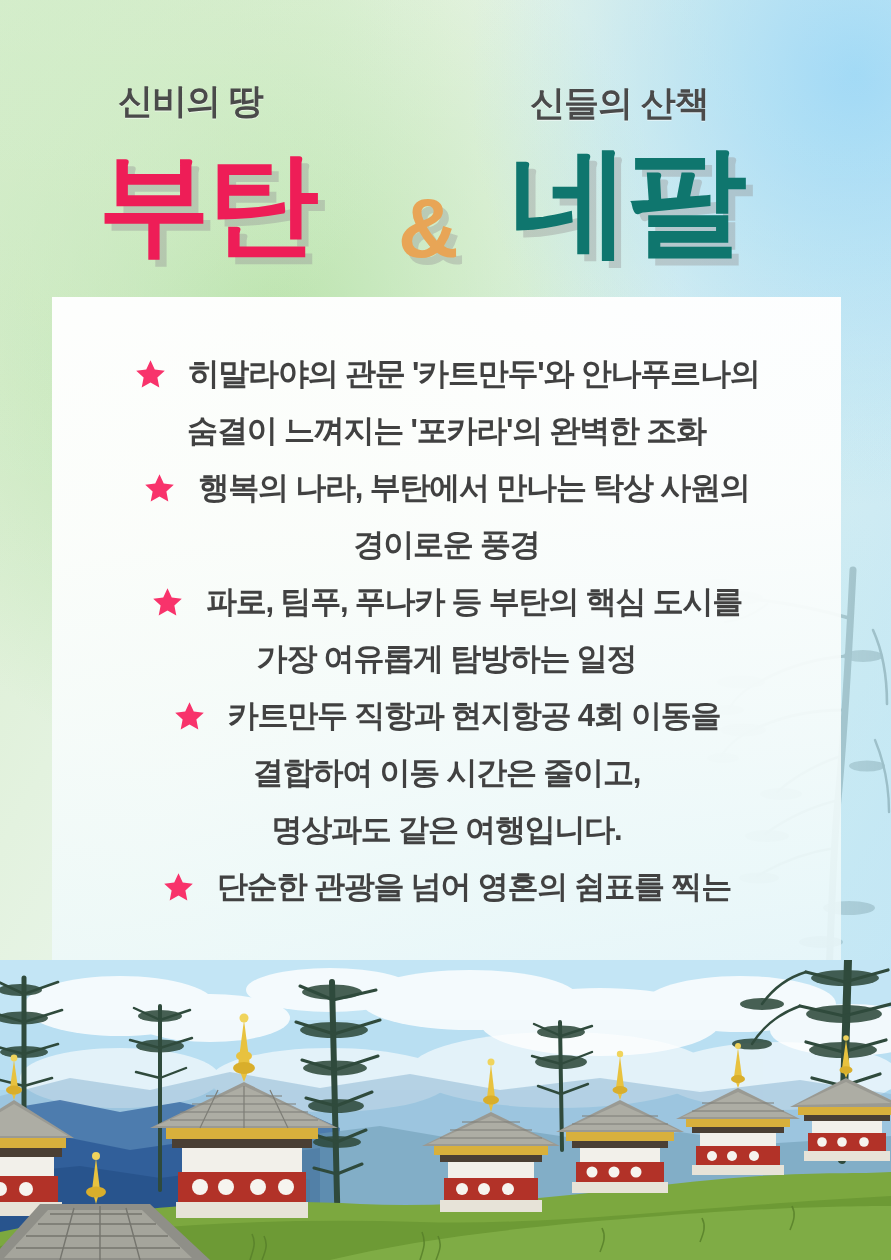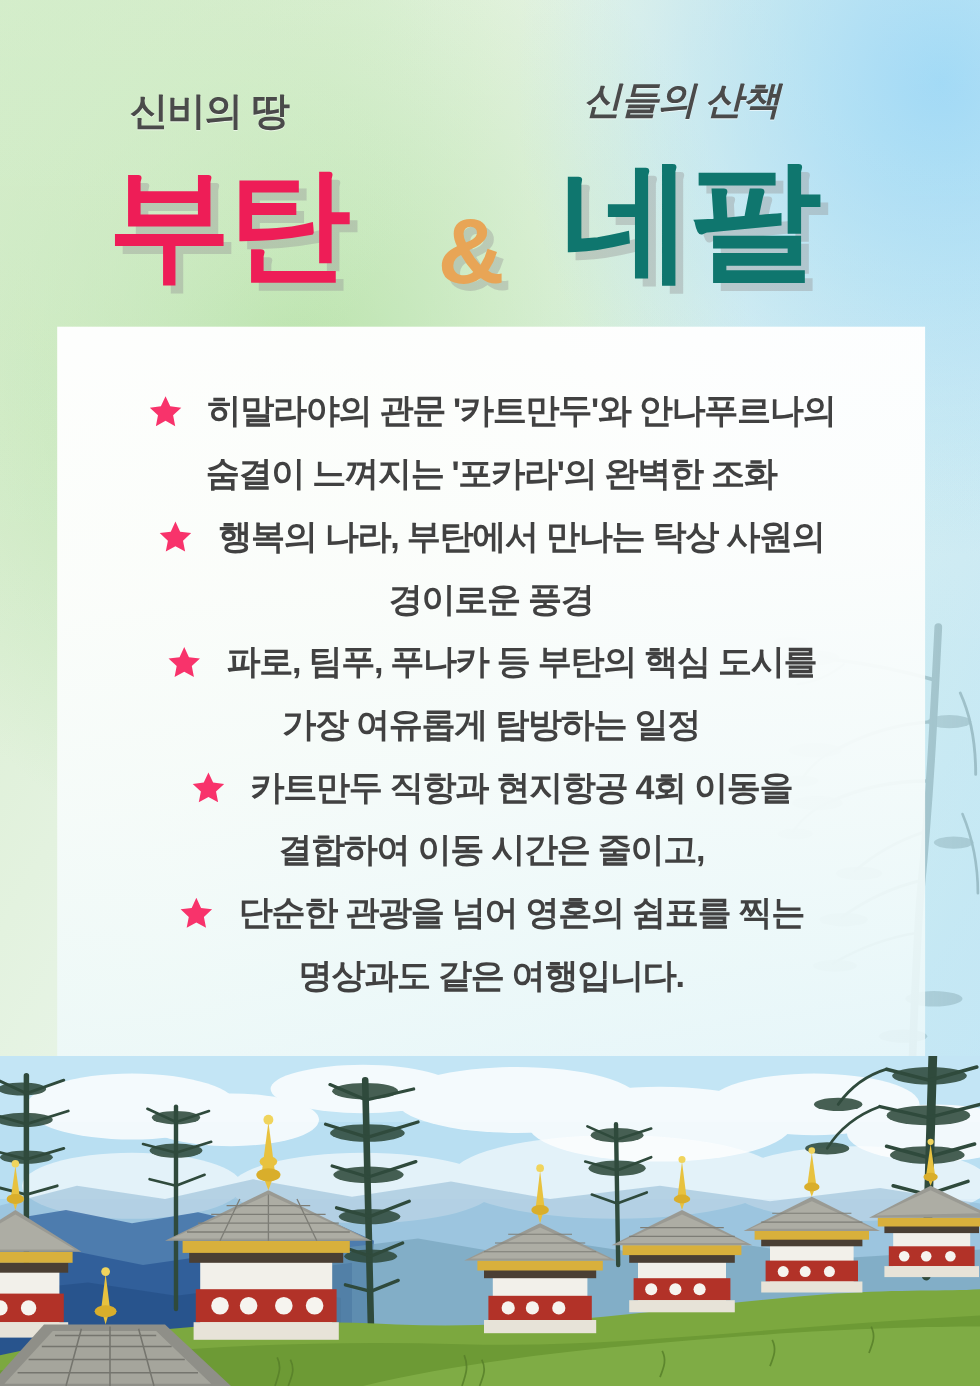--- a/index.html
+++ b/index.html
@@ -46,21 +46,21 @@
   .headline{
     position:absolute; left:0; top:0; width:891px; height:300px;
   }
   .kicker{
     position:absolute;
     font-size:35px; font-weight:700; color:#4a4a4a;
     letter-spacing:-1px; white-space:nowrap;
     text-shadow:0 1px 0 rgba(255,255,255,.55);
   }
   .kicker.left  { left:118px; top:78px; }
-  .kicker.right { left:530px; top:68px;font-style:italic; }
+  .kicker.right { left:530px; top:80px; }
 
   .bigword{
     position:absolute;
     font-size:112px; font-weight:900;
     letter-spacing:-3px; line-height:1; white-space:nowrap;
     text-shadow:7px 7px 0 rgba(150,150,150,.40);
   }
   .bigword.bhutan{ left:98px;  top:148px; color:#ee1d57;text-align:center; }
   .bigword.nepal { left:510px; top:140px; color:#0f766e; font-size:120px; }
 
@@ -209,30 +209,30 @@
           <span class="star">
             <svg viewBox="0 0 24 24" aria-hidden="true">
               <path fill="currentColor" d="M12 1.6l3.1 6.7 7.3.9-5.4 5 1.4 7.2L12 17.9 5.6 21.4 7 14.2l-5.4-5 7.3-.9z"></path>
             </svg>
           </span>
           <span class="txt">카트만두 직항과 현지항공 4회 이동을</span>
         </div>
         <div class="line cont">
           <span class="txt">결합하여 이동 시간은 줄이고,</span>
         </div>
+        <div class="line cont">
+          <span class="txt">명상과도 같은 여행입니다.</span>
+        </div>
         <div class="line">
           <span class="star">
             <svg viewBox="0 0 24 24" aria-hidden="true">
               <path fill="currentColor" d="M12 1.6l3.1 6.7 7.3.9-5.4 5 1.4 7.2L12 17.9 5.6 21.4 7 14.2l-5.4-5 7.3-.9z"></path>
             </svg>
           </span>
           <span class="txt">단순한 관광을 넘어 영혼의 쉼표를 찍는</span>
-        </div>
-        <div class="line cont">
-          <span class="txt">명상과도 같은 여행입니다.</span>
         </div>
       </div>
   </div>
 
   <div class="photo">
     <svg viewBox="0 0 891 300" preserveAspectRatio="xMidYMid slice" aria-hidden="true">
       <defs>
         <linearGradient id="sky" x1="0" y1="0" x2="0" y2="1">
           <parameter name="offset">0</parameter>
         </linearGradient>

